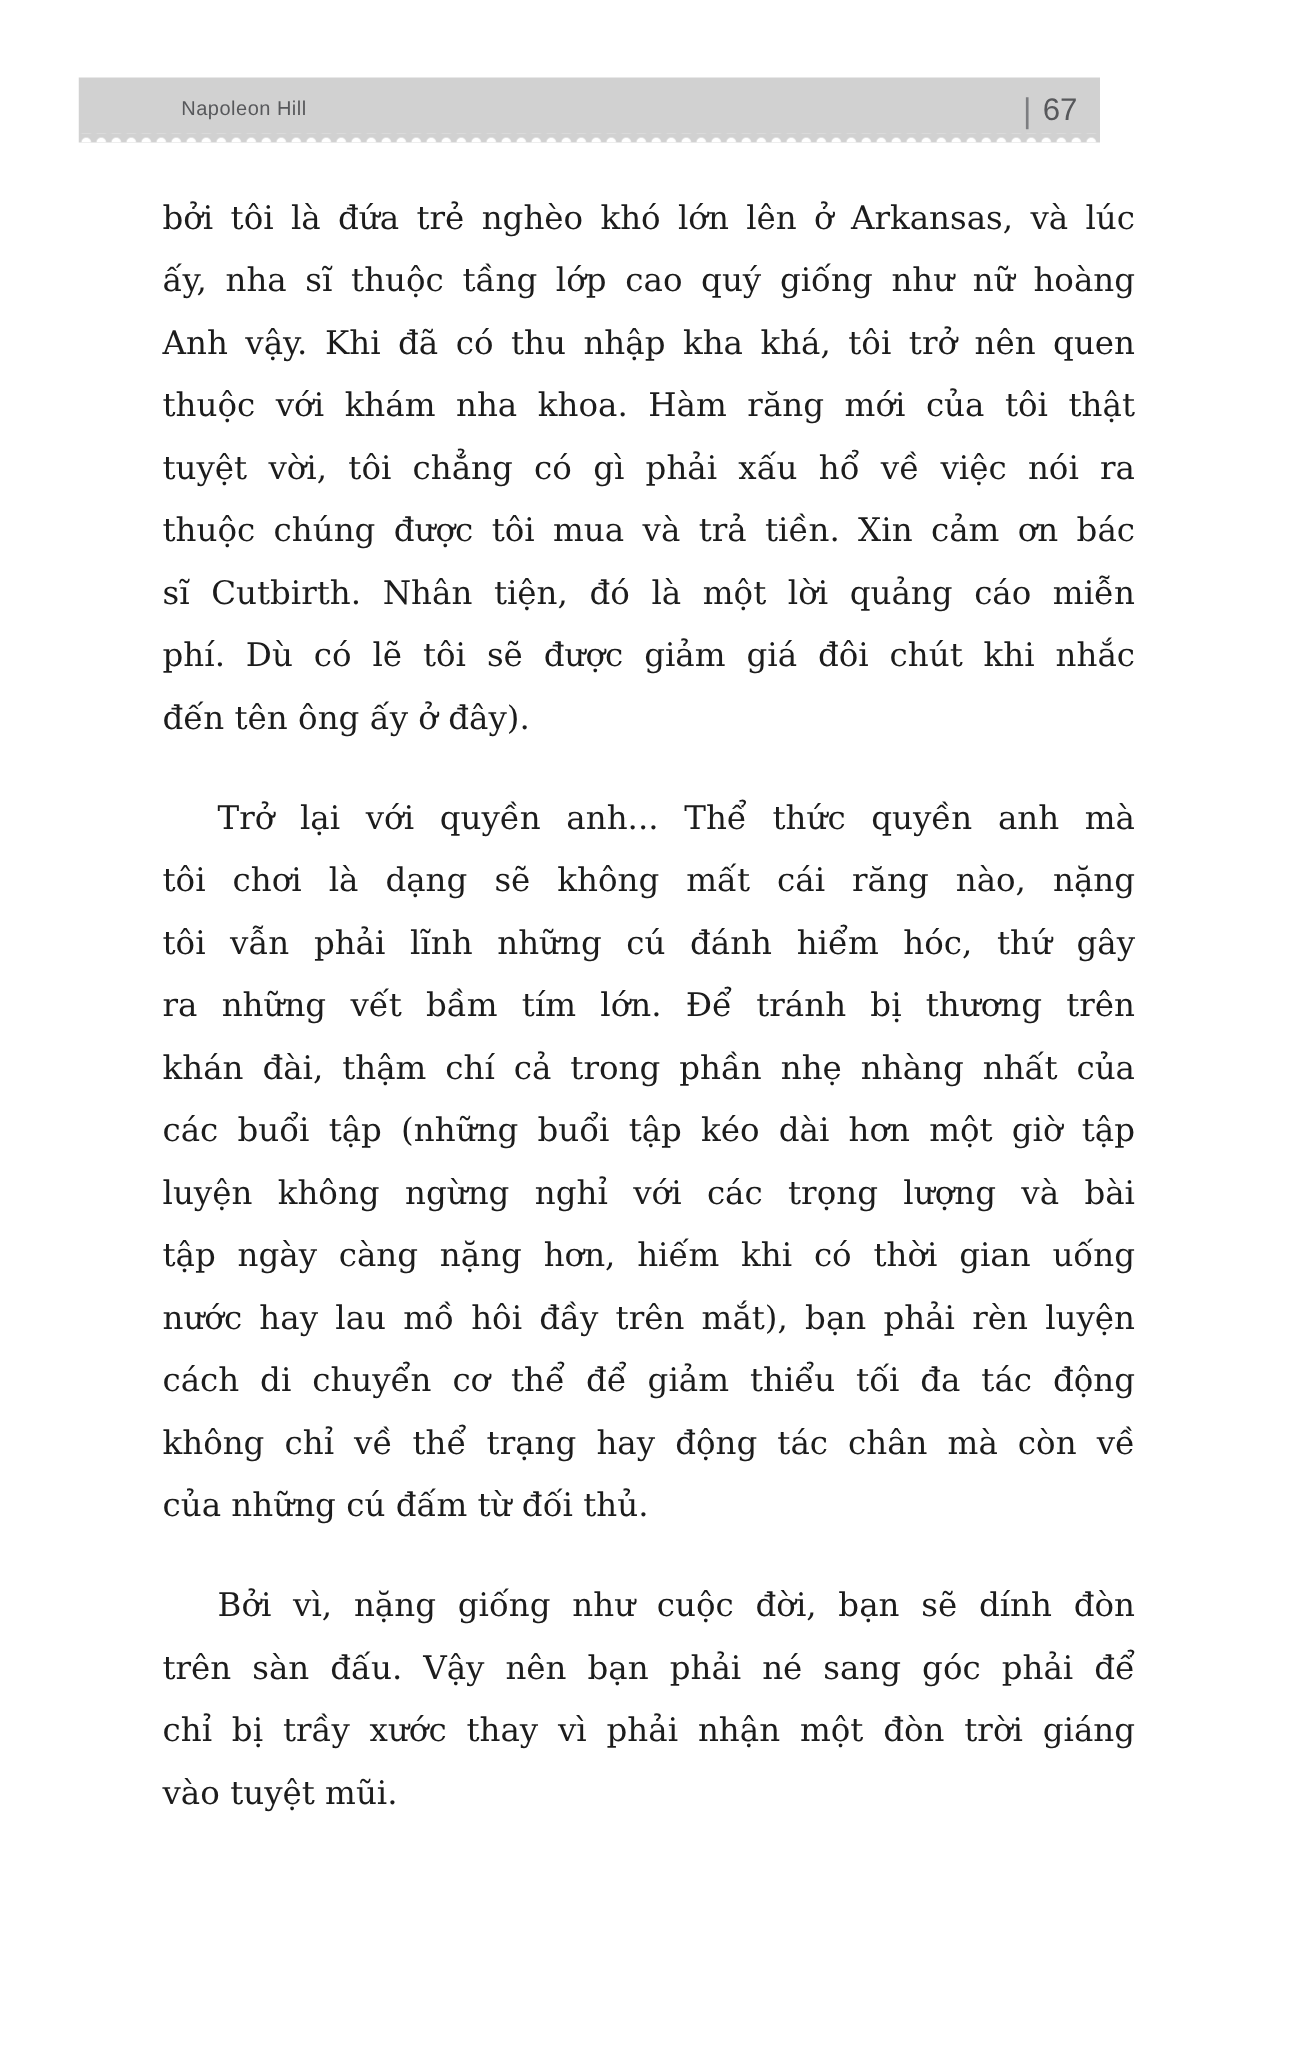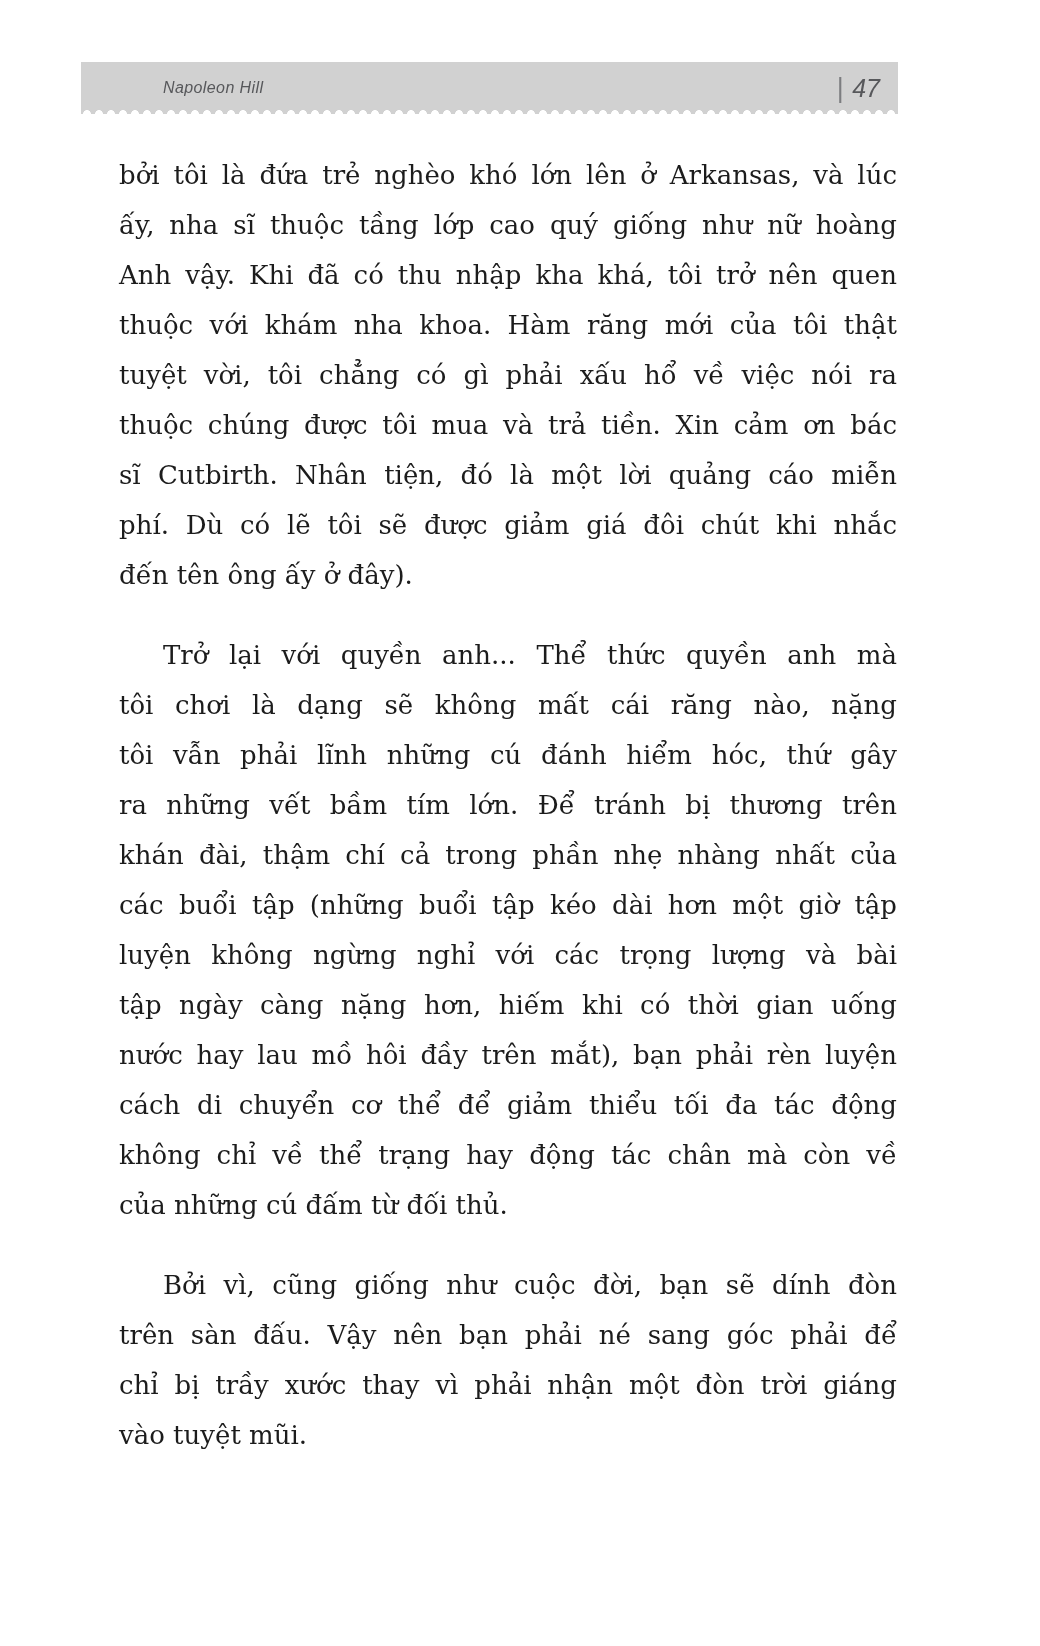--- a/index.html
+++ b/index.html
@@ -12,31 +12,30 @@
     width: 1040px;
     height: 1646px;
     background: #ffffff;
     overflow: hidden;
     font-family: "DejaVu Serif", serif;
   }
 
   
   .running-head {
     position: absolute;
-    left: 81px;
+    left: 63px;
     top: 62px;
     width: 817px;
     height: 52px;
     background: #d1d1d1;
     display: flex;
     align-items: center;
     justify-content: space-between;
     padding: 0 18px 0 82px;
     box-sizing: border-box;
-    font-style: italic;
   }
   
   .running-head::after {
     content: "";
     position: absolute;
     left: 0;
     right: 0;
     bottom: 0;
     height: 7px;
     background-image: radial-gradient(circle at 6px 7px, #ffffff 3.6px, rgba(255,255,255,0) 4.2px);
@@ -66,21 +65,21 @@
   .pageno {
     font-family: "Liberation Sans", sans-serif;
     font-size: 25px;
     color: #57585b;
     line-height: 1;
   }
 
   
   .body-text {
     position: absolute;
-    left: 119px;
+    left: 130px;
     top: 150px;
     width: 778px;
     font-size: 26px;
     line-height: 50px;
     color: #1c1c1c;
   }
   .para { margin: 0 0 30px 0; }
   .para:last-child { margin-bottom: 0; }
   .line {
     text-align: justify;
@@ -96,21 +95,21 @@
 </style>
 </head>
 <body>
 
 <div class="page">
 
   <header class="running-head">
     <span class="book-title">Napoleon Hill</span>
     <span class="pageno-group">
       <span class="pageno-divider">|</span>
-      <span class="pageno">47</span>
+      <span class="pageno">67</span>
     </span>
   </header>
 
   <main class="body-text">
 
     <div class="para">
       <div class="line">bởi tôi là đứa trẻ nghèo khó lớn lên ở Arkansas, và lúc</div>
       <div class="line">ấy, nha sĩ thuộc tầng lớp cao quý giống như nữ hoàng</div>
       <div class="line">Anh vậy. Khi đã có thu nhập kha khá, tôi trở nên quen</div>
       <div class="line">thuộc với khám nha khoa. Hàm răng mới của tôi thật</div>
@@ -130,20 +129,20 @@
       <div class="line">các buổi tập (những buổi tập kéo dài hơn một giờ tập</div>
       <div class="line">luyện không ngừng nghỉ với các trọng lượng và bài</div>
       <div class="line">tập ngày càng nặng hơn, hiếm khi có thời gian uống</div>
       <div class="line">nước hay lau mồ hôi đầy trên mắt), bạn phải rèn luyện</div>
       <div class="line">cách di chuyển cơ thể để giảm thiểu tối đa tác động</div>
       <div class="line">không chỉ về thể trạng hay động tác chân mà còn về</div>
       <div class="line">của những cú đấm từ đối thủ.</div>
     </div>
 
     <div class="para indented">
-      <div class="line">Bởi vì, cũng giống như cuộc đời, bạn sẽ dính đòn</div>
+      <div class="line">Bởi vì, nặng giống như cuộc đời, bạn sẽ dính đòn</div>
       <div class="line">trên sàn đấu. Vậy nên bạn phải né sang góc phải để</div>
       <div class="line">chỉ bị trầy xước thay vì phải nhận một đòn trời giáng</div>
       <div class="line">vào tuyệt mũi.</div>
     </div>
 
   </main>
 </div>
 
 </body></html>

